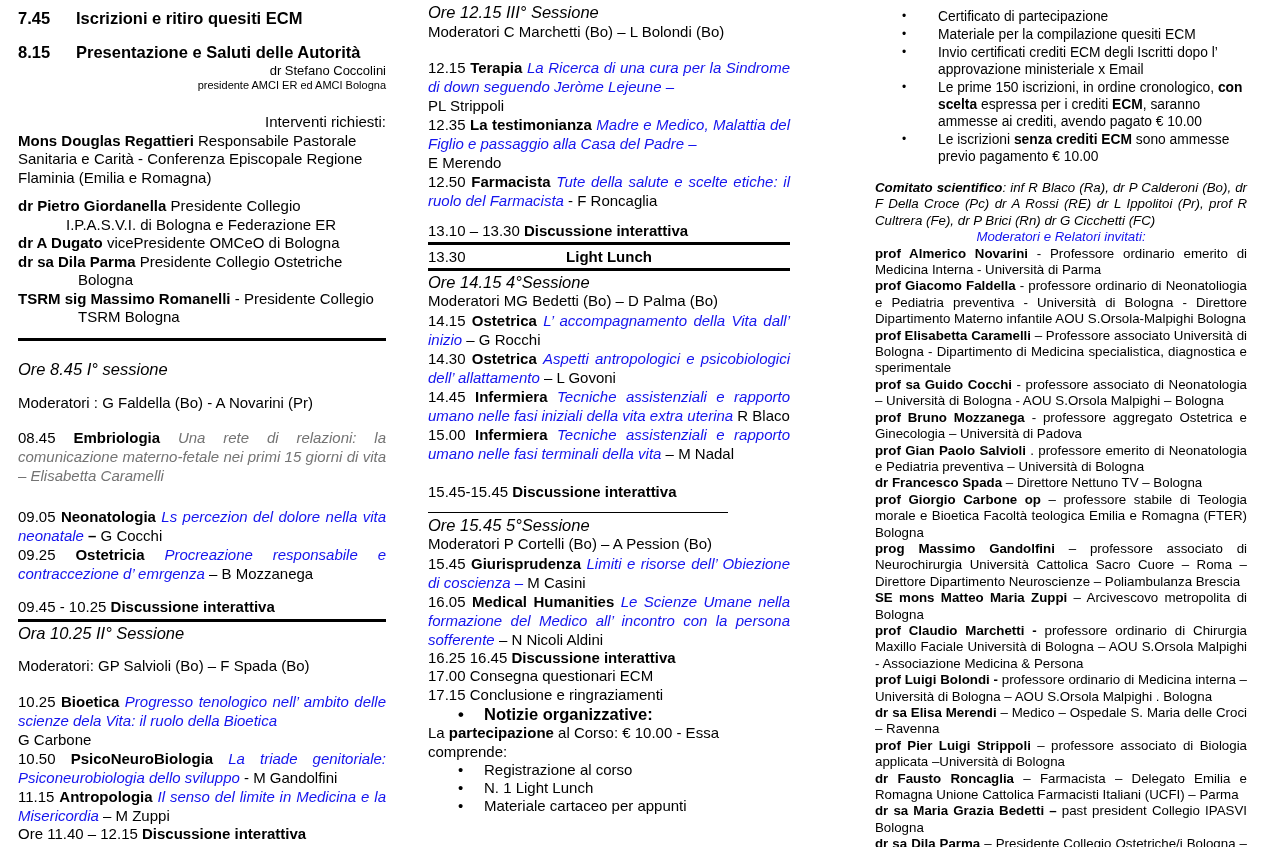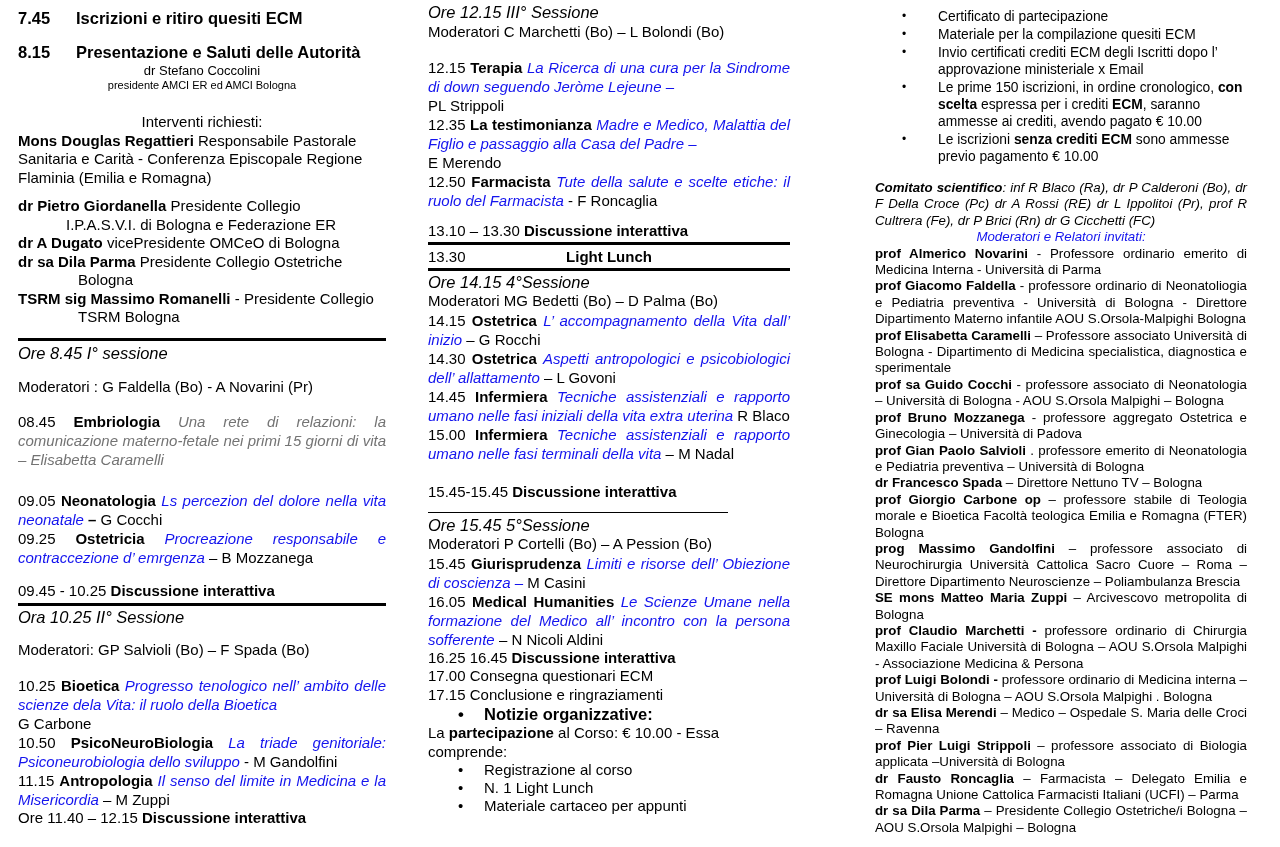--- a/index.html
+++ b/index.html
@@ -11,21 +11,21 @@
   #c2{left:875px;width:372px;}
   p,div.blk{margin:0;}
   .ln{display:block;}
   
   .p{font-size:15px;line-height:18.5px;}
   .talk{font-size:15px;line-height:19px;text-align:justify;text-align-last:left;}
   .session{font-size:16.5px;font-style:italic;line-height:20px;}
   .h1{display:flex;font-weight:bold;font-size:16.5px;line-height:21px;}
   .h1 .h1-time{flex:none;width:58px;}
   .h1 .h1-title{flex:1;}
-  .center{text-align:center;}
+  .center{text-align:right;}
   .sm1{font-size:13px;line-height:15px;}
   .sm2{font-size:11px;line-height:14px;}
   .rule{height:0;border-top:3px solid #000;}
   .rule.thin{border-top-width:1px;}
   .row3{display:grid;grid-template-columns:1fr auto 1fr;font-size:15px;line-height:19px;}
   .row3 .mid{font-weight:bold;}
   .bullet{display:flex;font-size:15px;line-height:18px;}
   .bullet .dot{flex:none;text-align:left;}
   #c1 .bullet{padding-left:30px;}
   #c1 .bullet .dot{width:26px;}
@@ -77,21 +77,21 @@
       </p>
       <p class="p">
         <span class="ln"><span class="sg-b">dr sa Dila Parma</span><span> Presidente Collegio Ostetriche</span></span>
         <span class="ln" style="padding-left: 60px;"><span>Bologna</span></span>
       </p>
       <p class="p">
         <span class="ln"><span class="sg-b">TSRM sig  Massimo Romanelli</span><span> - Presidente Collegio</span></span>
         <span class="ln" style="padding-left: 60px;"><span>TSRM Bologna</span></span>
       </p>
       <div class="rule" style="margin-top: 11px;"></div>
-      <p class="session" style="margin-top: 2px;">
+      <p class="session" style="margin-top: 18px;">
         <span class="ln"><span>Ore 8.45 I° sessione</span></span>
       </p>
       <p class="p" style="margin-top: 15px;">
         <span class="ln"><span>Moderatori : G Faldella (Bo) - A Novarini (Pr)</span></span>
       </p>
       <p class="talk" style="margin-top: 16px;">
         <span class="ln"><span>08.45 </span><span class="sg-b">Embriologia</span><span>  </span><span class="sg-u" style="color: #737373;">Una rete di relazioni: la comunicazione materno-fetale nei primi 15 giorni di vita – Elisabetta Caramelli</span></span>
       </p>
       <p class="talk" style="margin-top: 22px;">
         <span class="ln"><span>09.05 </span><span class="sg-b">Neonatologia</span><span> </span><span class="sg-u" style="color: rgb(20, 20, 238);">Ls percezion del dolore nella vita neonatale</span><span class="sg-b"> – </span><span>G Cocchi</span></span>
@@ -281,16 +281,19 @@
       <p class="speaker">
         <span class="ln"><span class="sg-b">dr sa Elisa Merendi</span><span> – Medico – Ospedale S. Maria delle Croci –  Ravenna</span></span>
       </p>
       <p class="speaker">
         <span class="ln"><span class="sg-b">prof Pier Luigi Strippoli</span><span> – professore associato di Biologia applicata –Università di Bologna</span></span>
       </p>
       <p class="speaker">
         <span class="ln"><span class="sg-b">dr Fausto Roncaglia</span><span> – Farmacista – Delegato Emilia e Romagna Unione Cattolica Farmacisti Italiani (UCFI) – Parma</span></span>
       </p>
       <p class="speaker">
+        <span class="ln"><span class="sg-b">dr sa Maria Grazia Bedetti –</span><span> past  president Collegio IPASVI Bologna</span></span>
+      </p>
+      <p class="speaker">
         <span class="ln"><span class="sg-b">dr sa Dila Parma</span><span> – Presidente Collegio Ostetriche/i Bologna – AOU S.Orsola Malpighi – Bologna</span></span>
       </p>
     </div>
 </div>
 
 </body></html>

